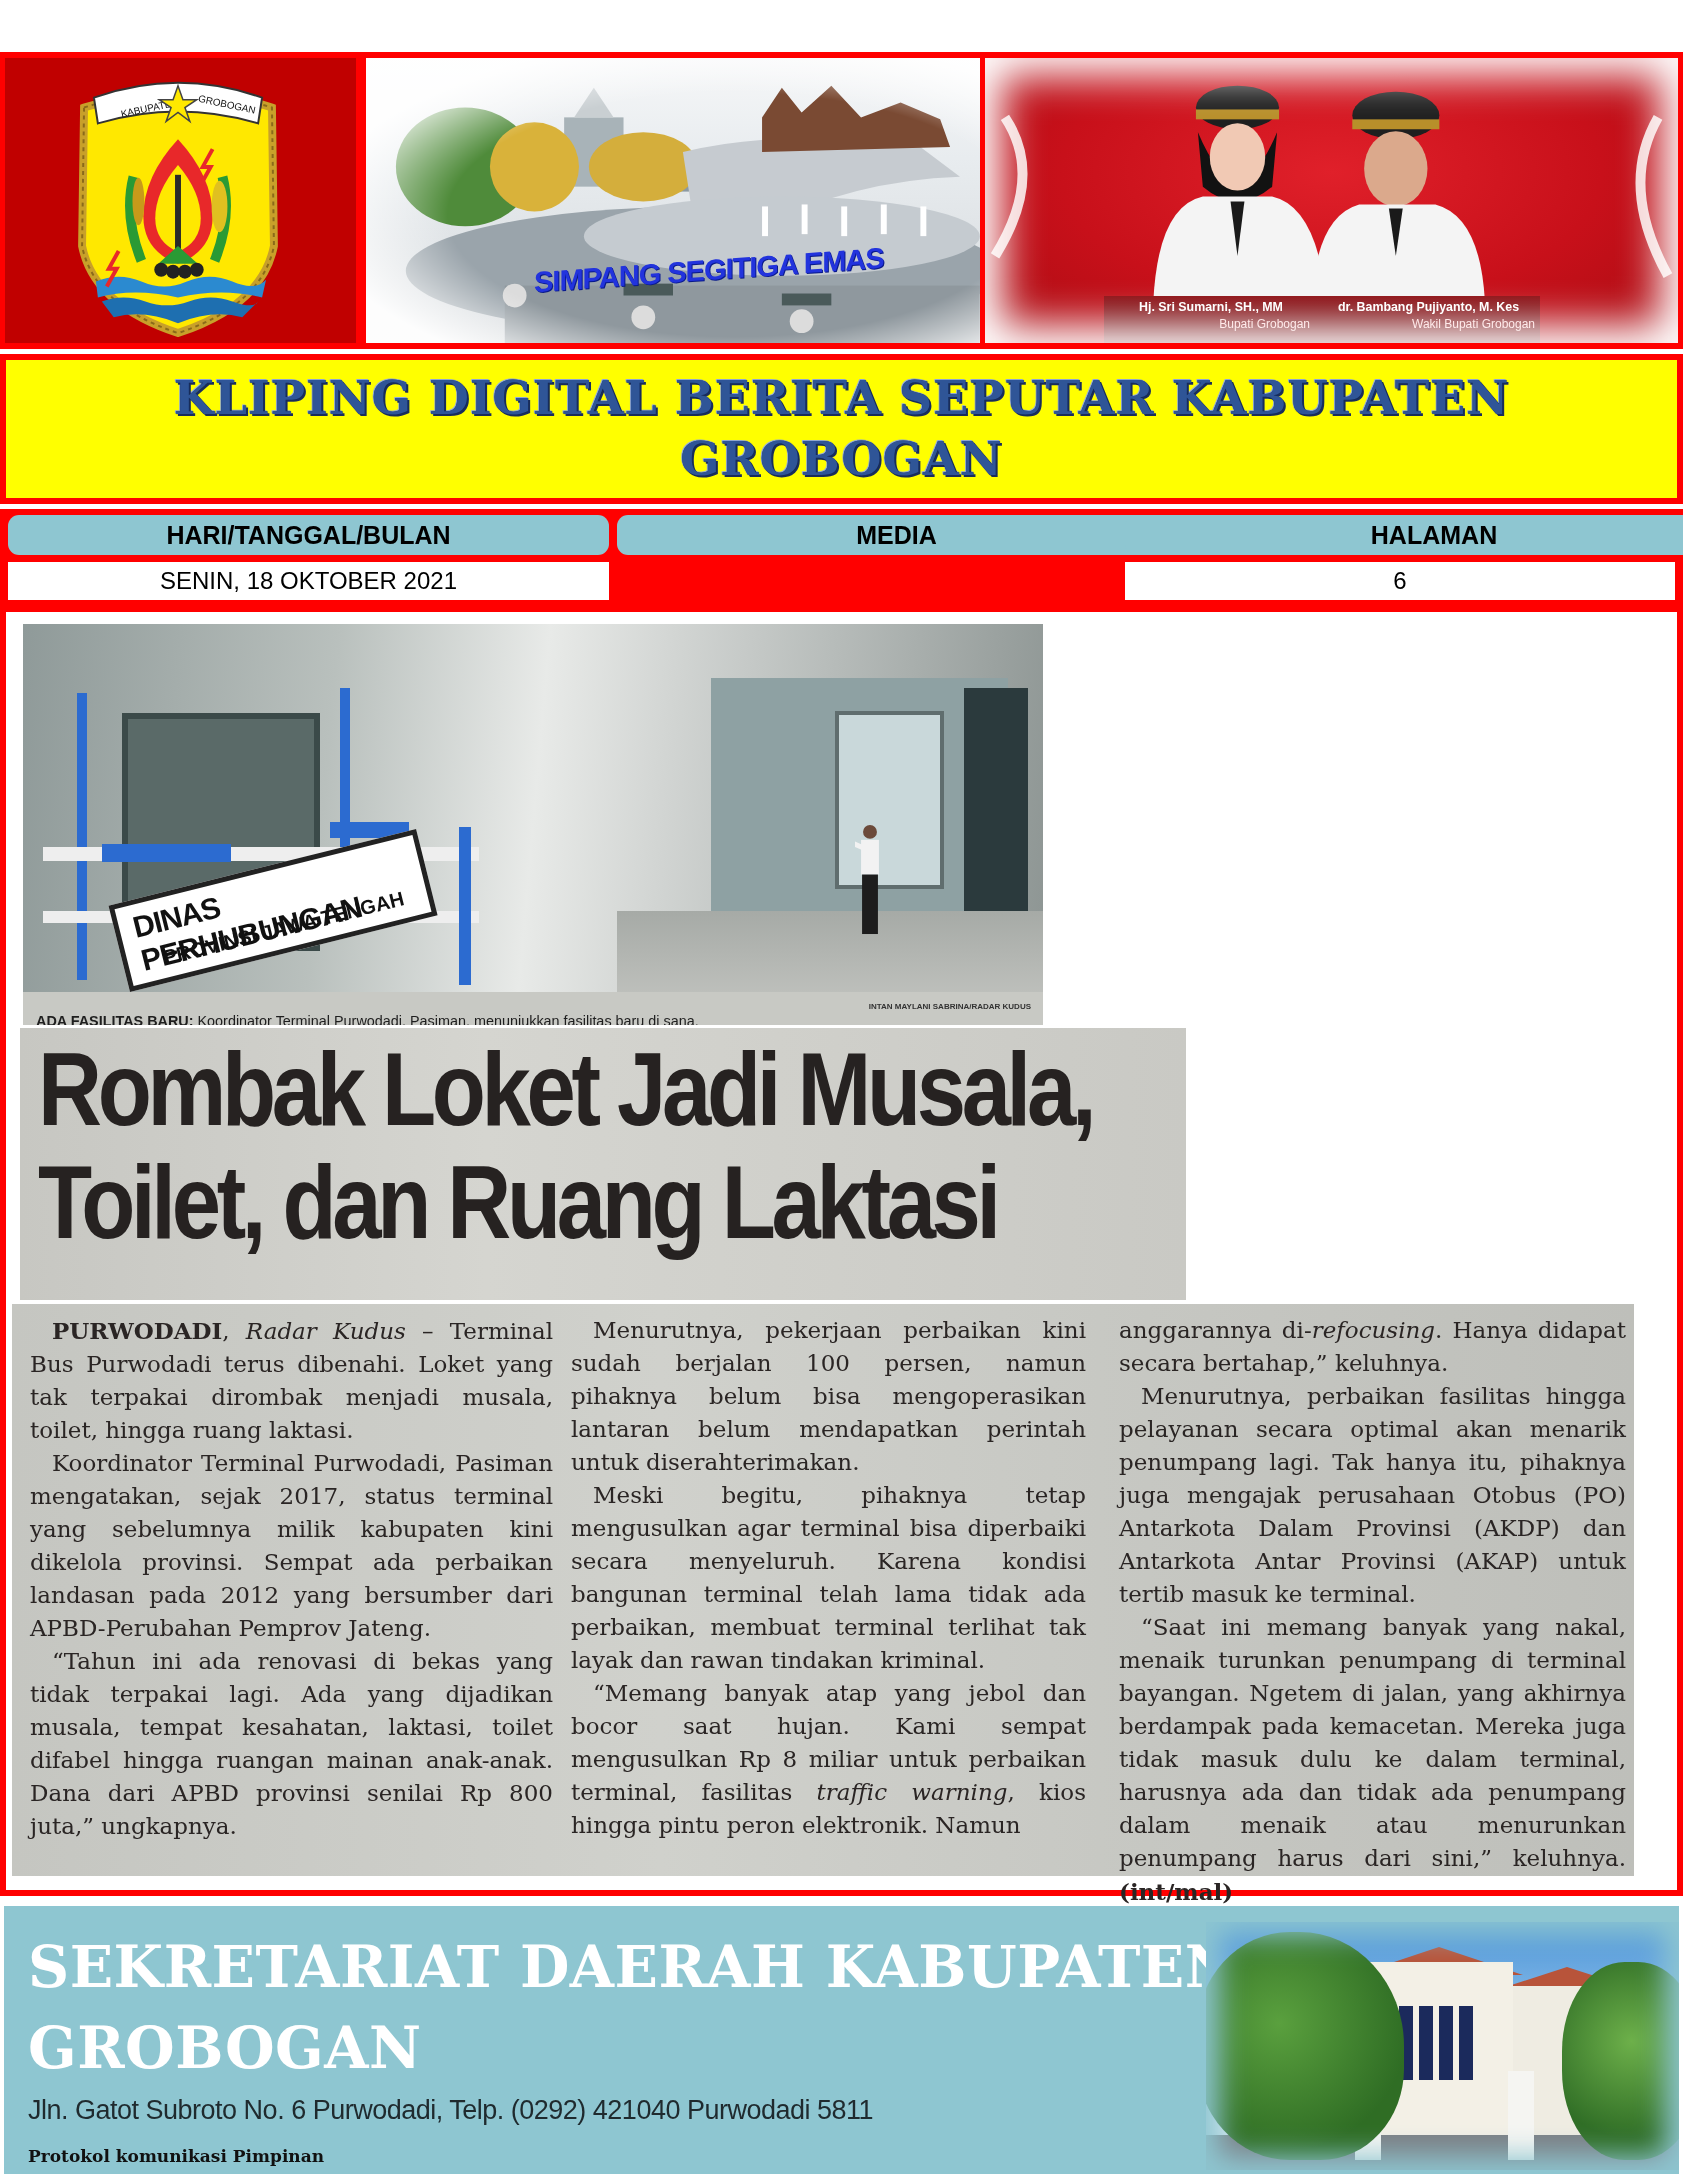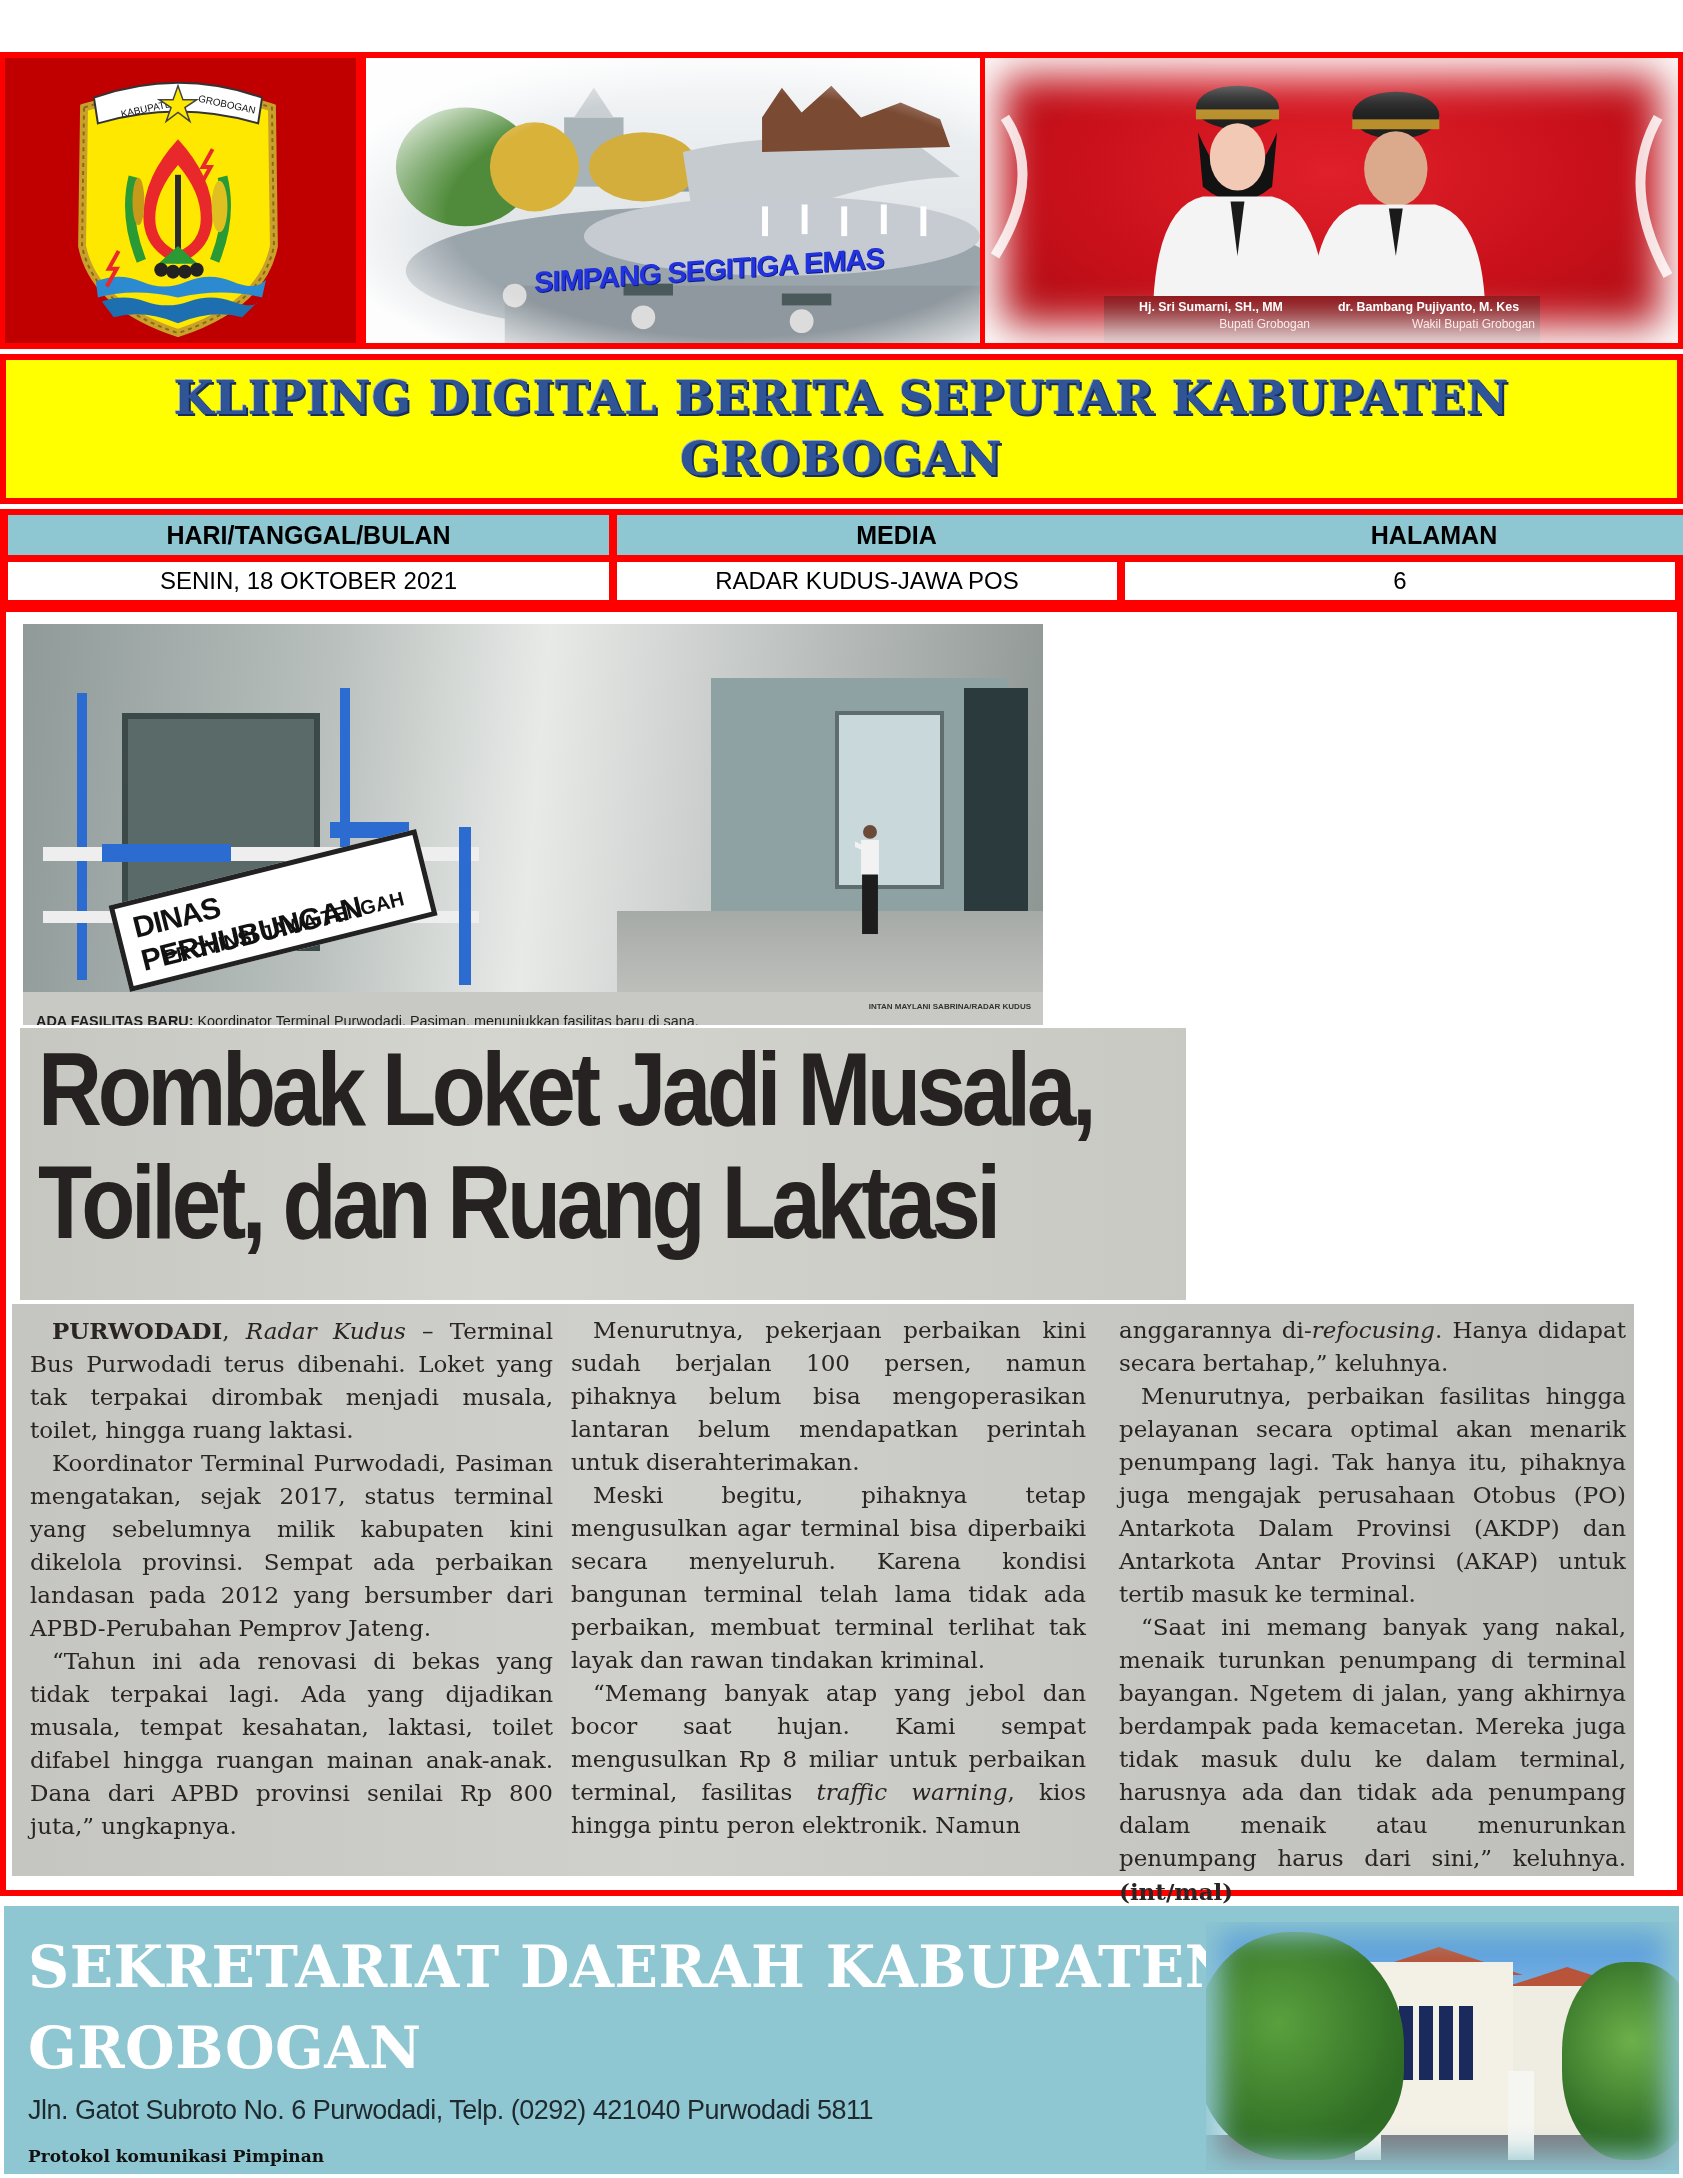--- a/index.html
+++ b/index.html
@@ -29,21 +29,21 @@
 
   
   .title-band { position: absolute; left: 0; top: 354px; width: 1683px; height: 150px; background: #ff0000; }
   .title-inner { position: absolute; left: 6px; top: 6px; right: 6px; bottom: 6px; background: #ffff00; display: flex; align-items: center; justify-content: center; }
   .title-text { font-family: "DejaVu Serif", serif; font-weight: 700; font-size: 46px; line-height: 61px; color: #2f5597; text-align: center; letter-spacing: 1px;
     text-shadow: 0 0 1px #0b1f4a, 2px 2px 0 #1a2e5c, -1px -1px 0 #9fb6de; }
 
   
   .info-table { position: absolute; left: 0; top: 509px; width: 1683px; height: 99px; background: #ff0000; }
   .cell { position: absolute; display: flex; align-items: center; justify-content: center; font-size: 25px; color: #000000; }
-  .cell.head { background: #8ec6d1; font-weight: 700; }
+  .cell.head { background: #8ec6d1; font-weight: 700; border-radius: 11px; }
   .cell.val { background: #ffffff; font-size: 24px; }
 
   
   .article-frame { position: absolute; left: 0; top: 606px; width: 1683px; height: 1290px; border: 6px solid #ff0000; background: #ffffff; }
 
   .news-photo { position: absolute; left: 23px; top: 624px; width: 1020px; height: 401px; background: #cfd0cd; overflow: hidden; }
   .np-wall { position: absolute; inset: 0; background: linear-gradient(95deg,#8f9a99 0%,#b9c0bd 30%,#e8eae8 50%,#d2d5d3 62%,#8d9593 100%); }
   .np-door { position: absolute; left: 99px; top: 89px; width: 198px; height: 238px; background: #5a6a68; border: 6px solid #3b4a49; }
   .np-rail { position: absolute; background: #2c6bd0; }
   .np-rail.white { background: #eeeeee; }
@@ -190,21 +190,20 @@
       <div>GROBOGAN</div>
     </div>
   </div>
 </div>
 
 <div class="info-table">
   <div class="cell head" style="left:8px;top:6px;width:601px;height:40px">HARI/TANGGAL/BULAN</div>
   <div class="cell head" style="left:617px;top:6px;width:559px;height:40px">MEDIA</div>
   <div class="cell head" style="left:1125px;top:6px;width:618px;height:40px">HALAMAN</div>
   <div class="cell val" style="left:8px;top:53px;width:601px;height:38px">SENIN, 18 OKTOBER 2021</div>
-  <div class="cell val" style="left:617px;top:53px;width:500px;height:38px">RADAR KUDUS-JAWA POS</div>
   <div class="cell val" style="left:1125px;top:53px;width:550px;height:38px">6</div>
 </div>
 
 <div class="article-frame"></div>
 
 <div class="news-photo">
   <div class="np-wall"></div>
   <div class="np-door"></div>
   <div class="np-rail" style="left:54px;top:69px;width:10px;height:287px"></div>
   <div class="np-rail" style="left:317px;top:64px;width:10px;height:248px"></div>

